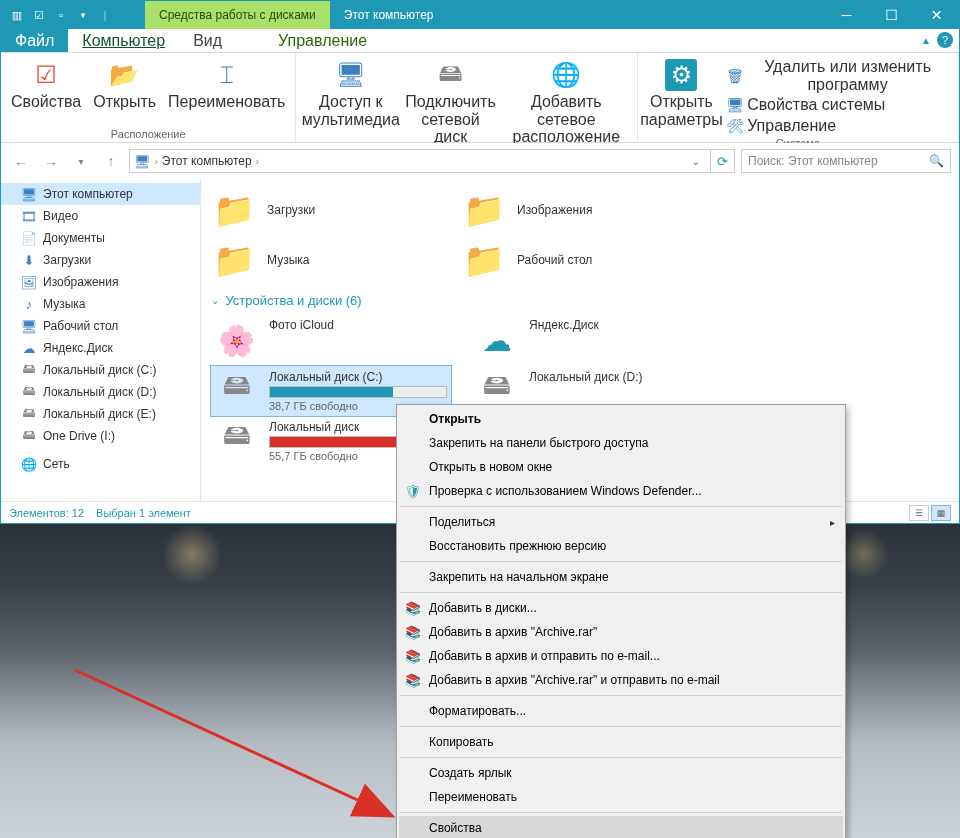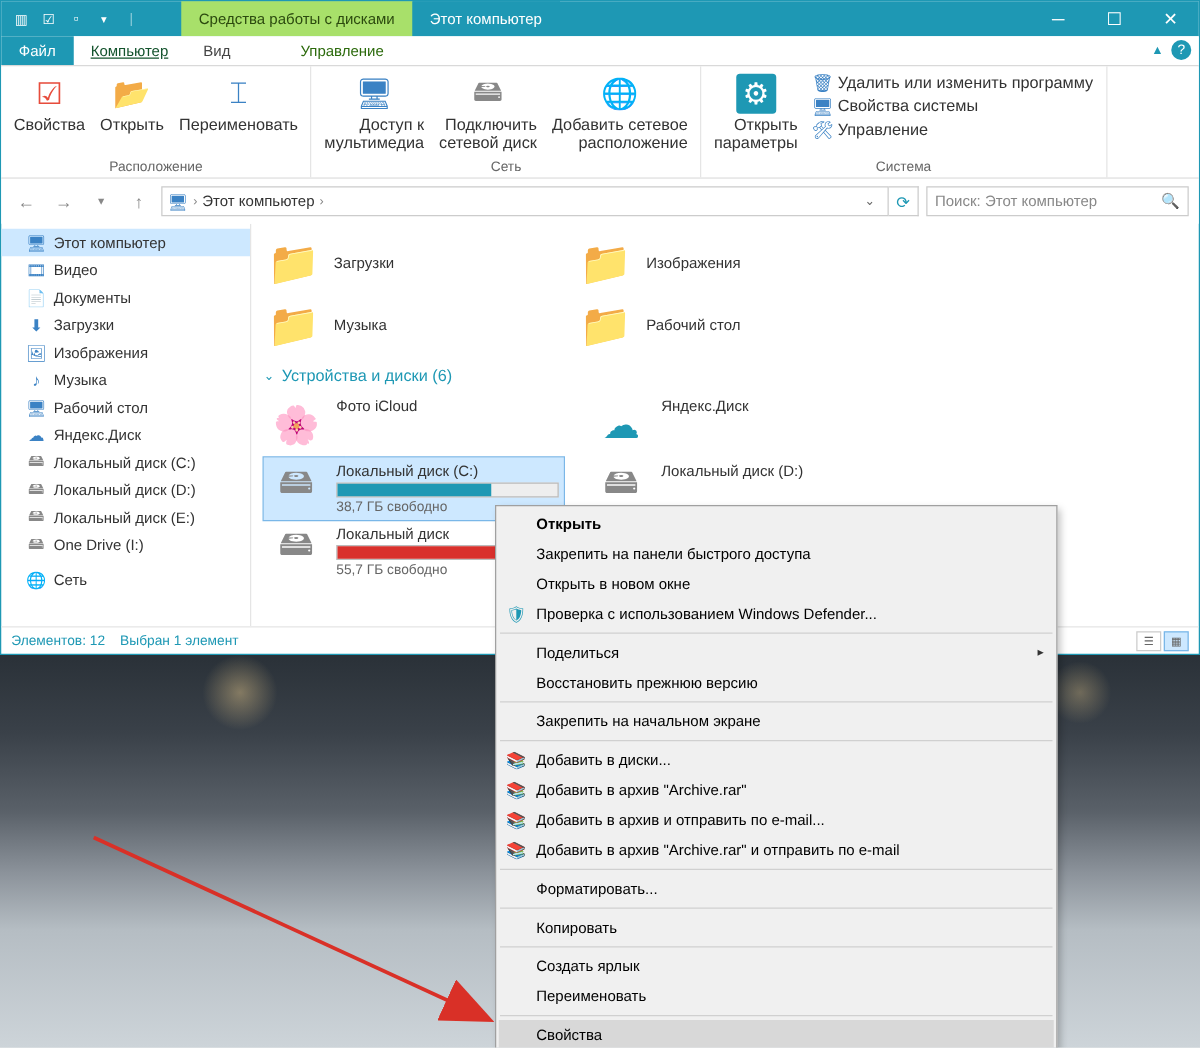--- a/index.html
+++ b/index.html
@@ -13,36 +13,36 @@
 .qat .qicon { width: 16px; height: 16px; display: flex; align-items: center; justify-content: center; color: #fff; font-size: 11px; }
 .title-tabs { display: flex; height: 28px; margin-left: 24px; }
 .title-tab { padding: 0 14px; display: flex; align-items: center; font-size: 12px; color: #fff; }
 .title-tab.context { background: #a8e06a; color: #2c4a0f; }
 .title-tab.main { background: #1e98b4; }
 .win-controls { position: absolute; right: 0; top: 0; display: flex; height: 28px; }
 .win-btn { width: 45px; height: 28px; display: flex; align-items: center; justify-content: center; color: #fff; cursor: pointer; font-size: 14px; }
 
 
 .tabstrip { height: 24px; background: #fff; display: flex; align-items: stretch; border-bottom: 1px solid #d9d9d9; position: relative; }
-.rtab { padding: 0 14px; font-size: 12px; display: flex; align-items: center; color: #444; cursor: pointer; }
+.rtab { padding: 0 14px; font-size: 16px; display: flex; align-items: center; color: #444; cursor: pointer; }
 .rtab.file { background: #1e98b4; color: #fff; }
 .rtab.active { color: #14532d; text-decoration: underline; }
 .rtab.context { color: #2c6a0c; }
 .help-badge { position: absolute; right: 6px; top: 3px; display: flex; gap: 6px; align-items: center; color: #1e98b4; font-size: 12px; }
 .help-badge .chev { color: #1e98b4; font-size: 10px; }
 .help-badge .q { width: 16px; height: 16px; background: #1e98b4; color: #fff; border-radius: 50%; display: flex; align-items: center; justify-content: center; font-size: 11px; }
 
 
 .ribbon { height: 90px; background: #fff; display: flex; border-bottom: 1px solid #d9d9d9; }
 .rgroup { border-right: 1px solid #e5e5e5; display: flex; flex-direction: column; padding: 4px 6px 2px; }
 .rgroup .items { display: flex; gap: 4px; flex: 1; align-items: flex-start; }
 .rgroup .glabel { text-align: center; font-size: 11px; color: #666; padding-top: 2px; }
 .rbtn { display: flex; flex-direction: column; align-items: center; gap: 2px; padding: 2px 4px; cursor: pointer; min-width: 50px; }
 .rbtn .ricon { width: 32px; height: 32px; display: flex; align-items: center; justify-content: center; font-size: 24px; }
-.rbtn .rlabel { font-size: 13px; color: #333; text-align: right; line-height: 1.1; }
+.rbtn .rlabel { font-size: 16px; color: #333; text-align: center; line-height: 1.1; }
 .rbtn.small { flex-direction: row; min-width: auto; gap: 4px; padding: 1px 4px; width: 100%; justify-content: flex-start; }
 .rbtn.small .ricon { width: 16px; height: 16px; font-size: 14px; }
 .sysgroup .items { flex-direction: row; align-items: flex-start; }
 .sysgroup .syslist { display: flex; flex-direction: column; gap: 1px; }
 
 
 .addressrow { height: 36px; background: #fff; display: flex; align-items: center; gap: 6px; padding: 4px 8px; }
 .navbtn { width: 24px; height: 24px; border: none; background: none; color: #888; cursor: pointer; display: flex; align-items: center; justify-content: center; font-size: 14px; }
 .addressbar { flex: 1; height: 24px; border: 1px solid #ccc; display: flex; align-items: center; padding: 0 4px; gap: 4px; }
 .addressbar .crumb { font-size: 12px; color: #333; display: flex; align-items: center; gap: 4px; }

